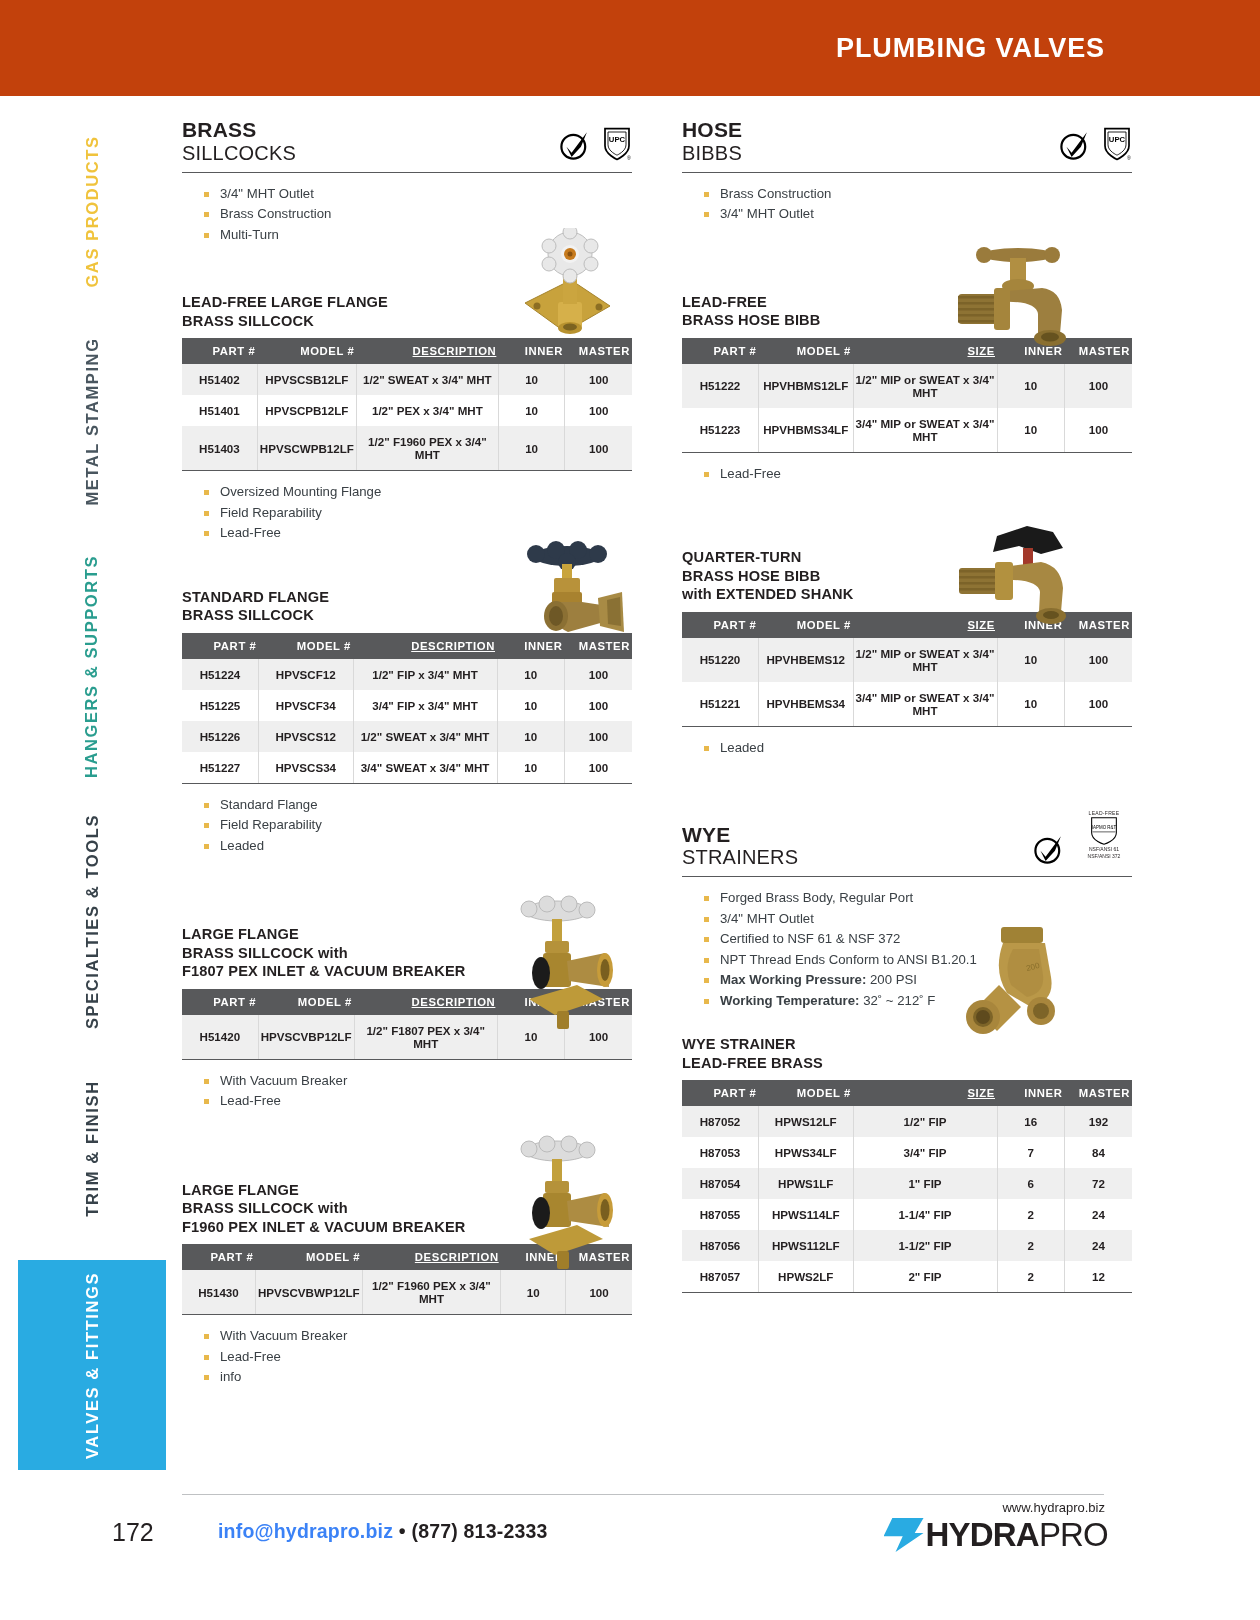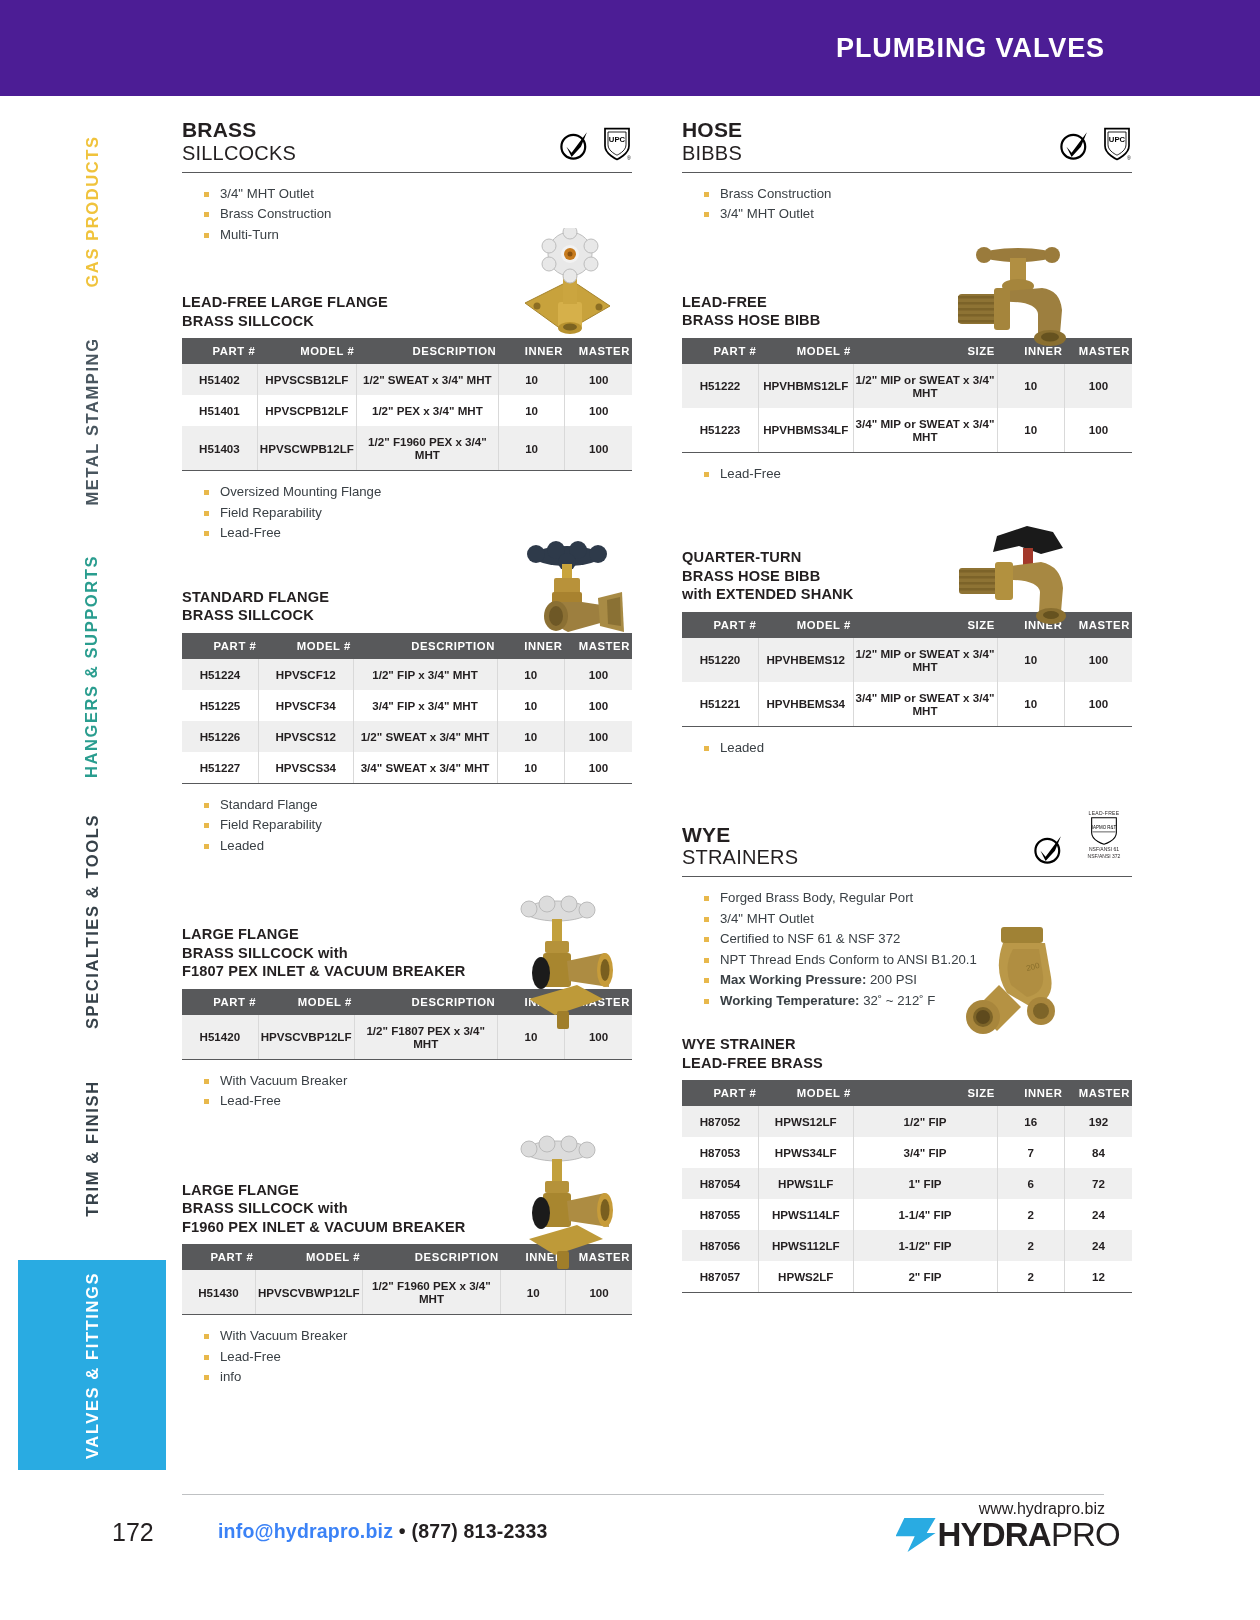--- a/index.html
+++ b/index.html
@@ -7,21 +7,21 @@
     width: 1260px; height: 1620px;
     background: #ffffff;
     font-family: "Liberation Sans", sans-serif;
     overflow: hidden;
   }
   .page { position: relative; width: 1260px; height: 1620px; }
 
   
   .header-banner {
     position: absolute; left: 0; top: 0; width: 1260px; height: 96px;
-    background: #4c1d95;
+    background: #c2410c;
     display: flex; align-items: center; justify-content: flex-end;
   }
   .header-title {
     color: #ffffff; font-size: 27px; font-weight: bold;
     letter-spacing: 0.9px; padding-right: 155px;
   }
 
   
   .side-tabs {
     position: absolute; left: 0; top: 96px; width: 168px; height: 1380px;
@@ -90,45 +90,45 @@
     font-size: 11.6px; color: #231F20; text-align: center;
     padding: 9px 2px; border-right: 1px solid #D9D9D9;
     font-weight: bold;
     font-family: "Liberation Sans Narrow", "Liberation Sans", sans-serif;
   }
   table.spec td:last-child { border-right: none; }
   table.spec tbody tr:nth-child(odd)  td { background: #EFEFEF; }
   table.spec tbody tr:nth-child(even) td { background: #FFFFFF; }
   table.spec tbody tr:last-child td { border-bottom: 1.6px solid #58595B; }
   .cw-part { width: 17%; } .cw-model { width: 21%; }
-  .cw-desc { width: 32%; } .cw-inner { width: 15%; } .cw-master { width: 15%; }
+  .cw-desc { width: 32%; text-decoration: underline; } .cw-inner { width: 15%; } .cw-master { width: 15%; }
 
   
   .photo { position: absolute; pointer-events: none; }
 
   
   .footer-rule {
     position: absolute; left: 182px; top: 1494px; width: 922px;
     border-top: 1.4px solid #BFC1C3;
   }
   .page-num {
     position: absolute; left: 112px; top: 1518px;
     font-size: 25px; font-weight: normal; color: #231F20;
   }
   .footer-contact {
     position: absolute; left: 218px; top: 1520px;
     font-size: 19.5px; font-weight: bold; color: #231F20; letter-spacing: 0.2px;
   }
   .footer-contact .mail { color: #3b82f6; }
   .footer-web {
     position: absolute; right: 155px; top: 1500px;
-    font-size: 16px; color: #231F20; font-weight: normal;
+    font-size: 13px; color: #231F20; font-weight: normal;
   }
   .logo-wrap {
-    position: absolute; right: 140px; top: 1516px;
+    position: absolute; right: 152px; top: 1516px;
     display: flex; align-items: center;
   }
   .logo-mark {
     width: 40px; height: 34px; background: #29ABE2; margin-right: 2px;
     clip-path: polygon(22% 0, 100% 0, 78% 44%, 100% 44%, 30% 100%, 48% 54%, 0 54%);
   }
   .logo-hydra { font-size: 33px; font-weight: bold; color: #231F20; letter-spacing: -0.8px; }
   .logo-pro   { font-size: 33px; font-weight: normal; color: #231F20; letter-spacing: -0.8px; }
 
   

